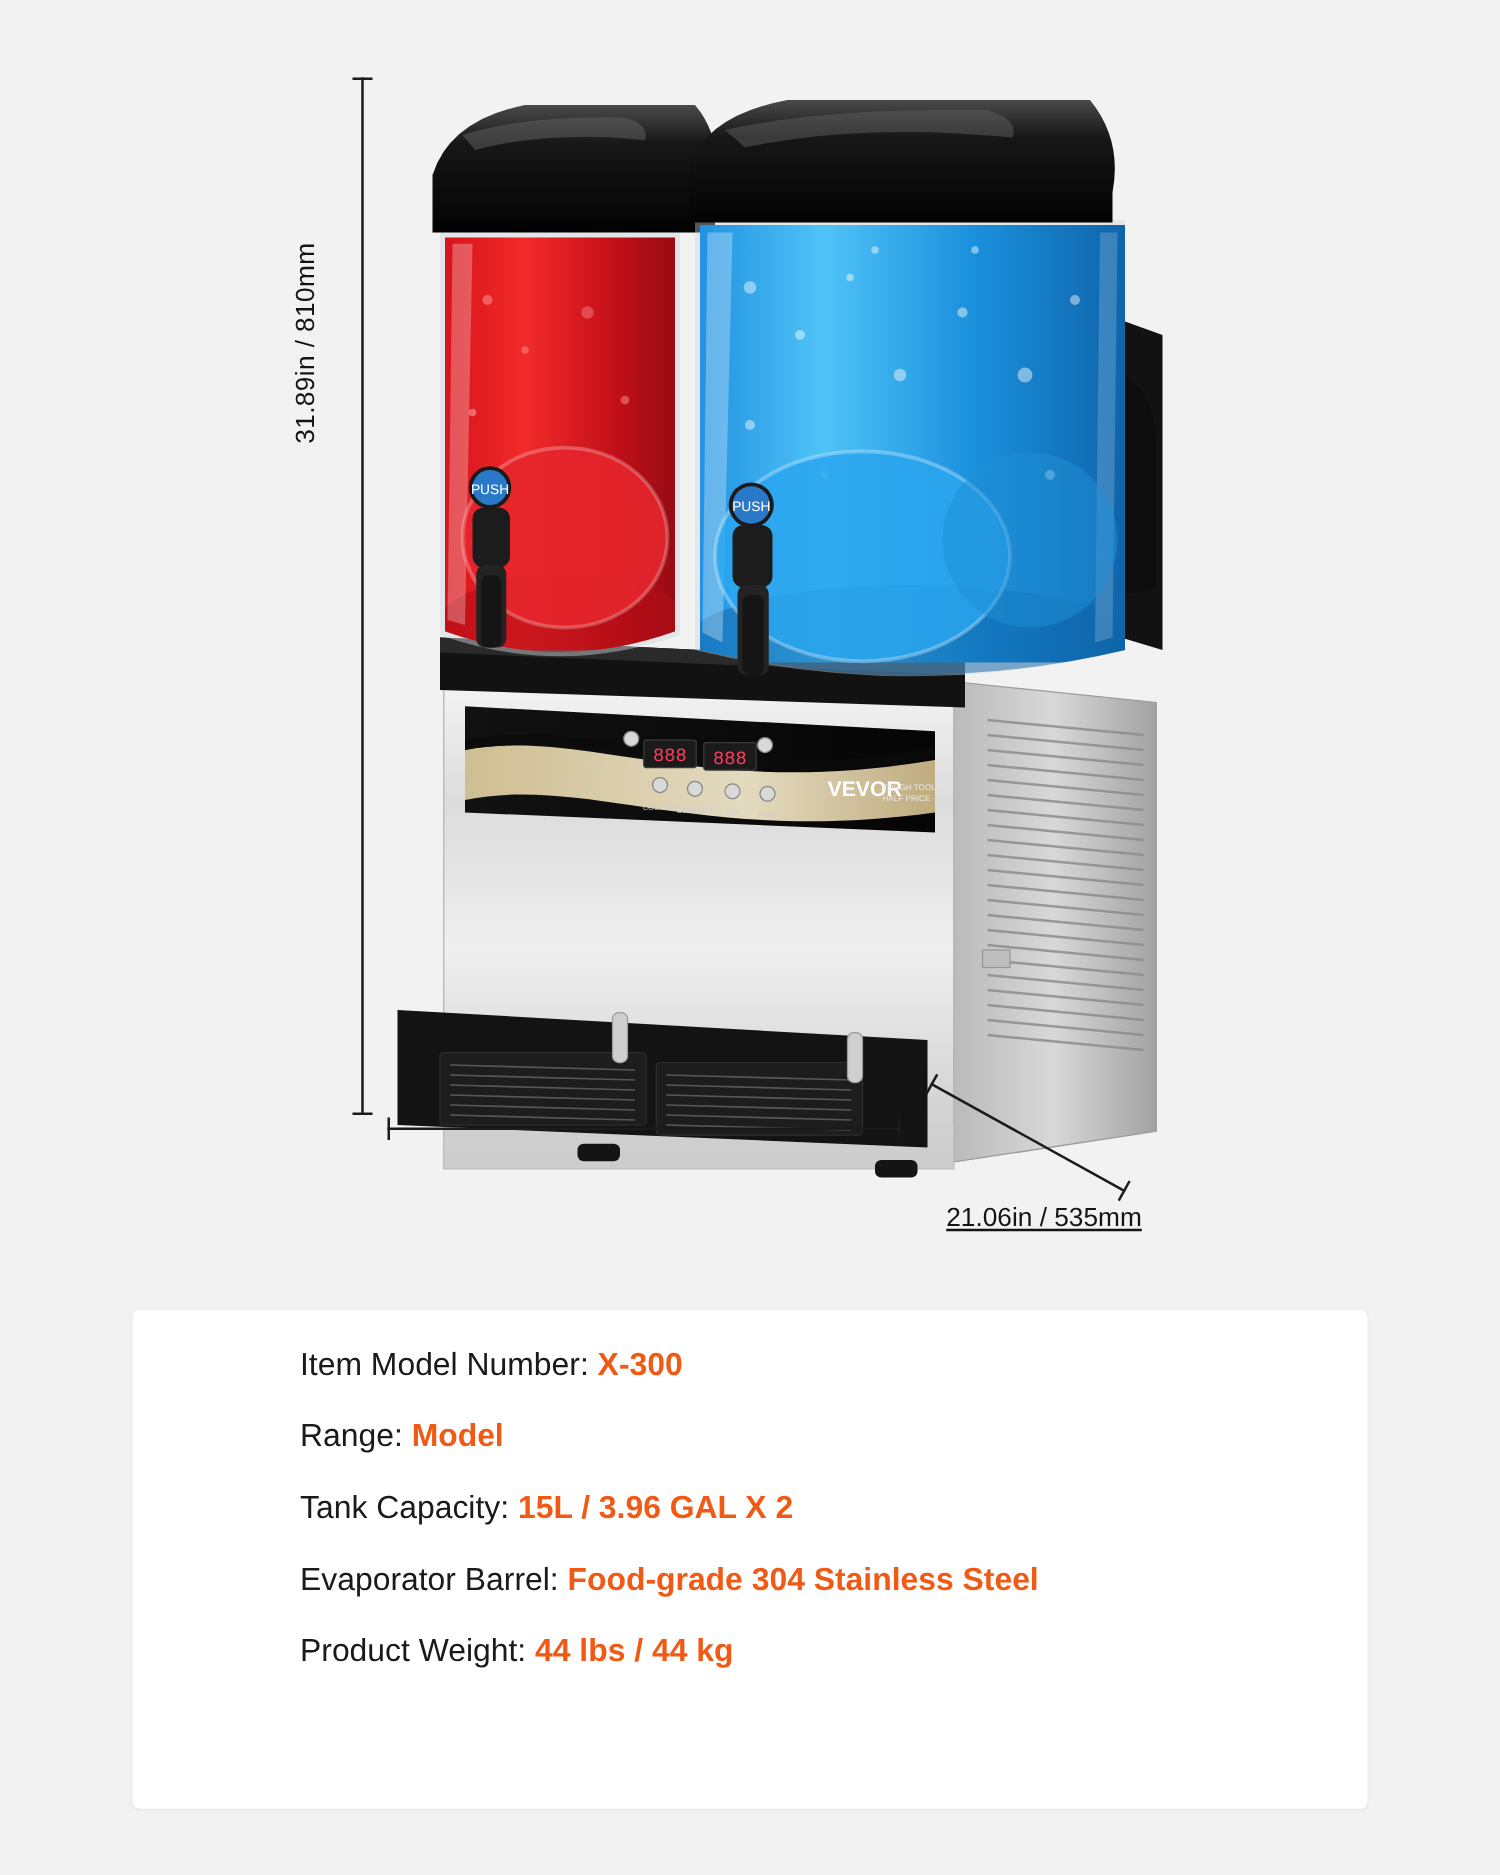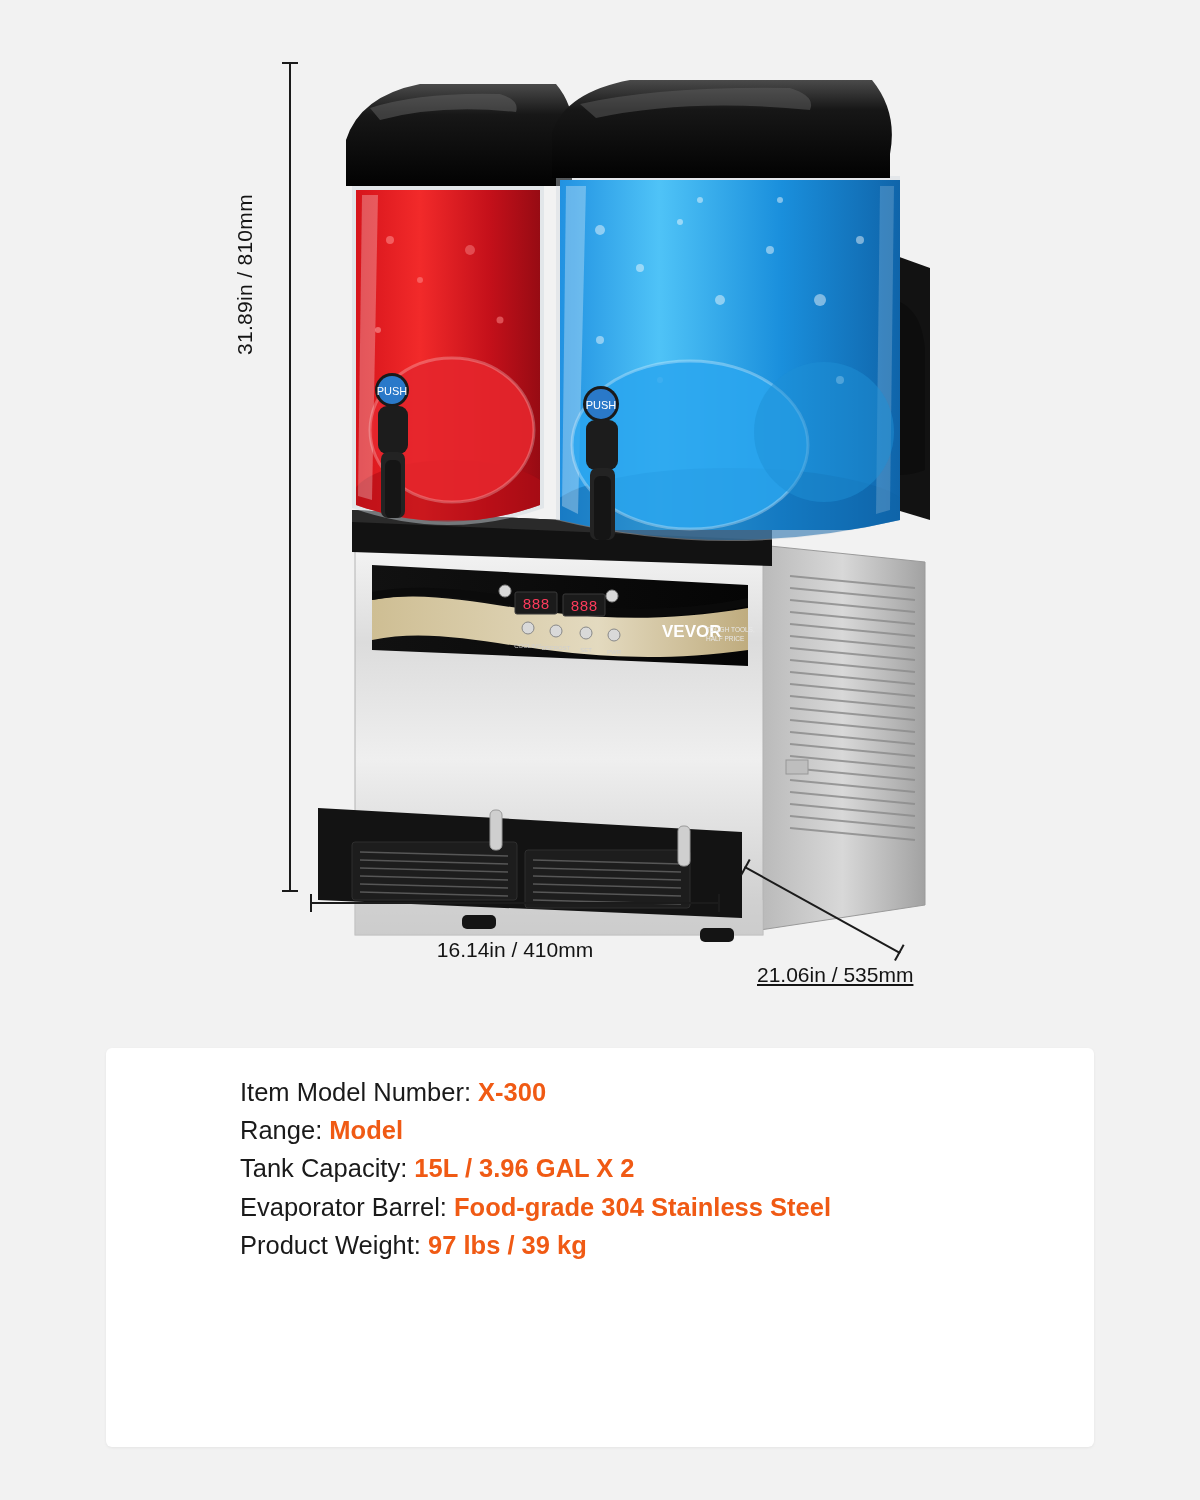--- a/index.html
+++ b/index.html
@@ -116,21 +116,21 @@
     background: #fff;
     border-radius: 6px;
     box-shadow: 0 1px 3px rgba(0,0,0,.06);
     padding: 0;
   }
   .spec-list {
     position: absolute;
     left: 134px; top: 26px;
     display: flex;
     flex-direction: column;
-    gap: 2px;
+    gap: 21px;
   }
   .spec-row {
     font-size: 25.5px;
     color: #1a1a1a;
     line-height: 1.42;
     white-space: nowrap;
   }
   .spec-label { color: #1a1a1a; }
   .spec-value { color: #f05a14; font-weight: bold; }
 </style>
@@ -341,37 +341,36 @@
       <rect x="586" y="420" width="32" height="50" rx="9" fill="#1c1c1c"></rect>
       <rect x="590" y="468" width="25" height="72" rx="7" fill="#232323"></rect>
       <rect x="594" y="476" width="17" height="64" rx="6" fill="#151515"></rect>
     </g>
   </svg>
 
   <div class="dim-vert-line"></div>
   <div class="dim-height-label">31.89in / 810mm</div>
 
   <div class="dim-horiz-line"></div>
-  <div class="dim-width-label">16.14in / 410mm</div>
 
   <div class="dim-depth-line"></div>
   <div class="dim-depth-label">21.06in / 535mm</div>
 </div>
 
 <div class="spec-card">
   <div class="spec-list">
     <div class="spec-row">
       <span class="spec-label">Item Model Number: </span><span class="spec-value">X-300</span>
     </div>
     <div class="spec-row">
       <span class="spec-label">Range: </span><span class="spec-value">Model</span>
     </div>
     <div class="spec-row">
       <span class="spec-label">Tank Capacity: </span><span class="spec-value">15L / 3.96 GAL X 2</span>
     </div>
     <div class="spec-row">
       <span class="spec-label">Evaporator Barrel: </span><span class="spec-value">Food-grade 304 Stainless Steel</span>
     </div>
     <div class="spec-row">
-      <span class="spec-label">Product Weight: </span><span class="spec-value">97 lbs / 39 kg</span>
+      <span class="spec-label">Product Weight: </span><span class="spec-value">44 lbs / 44 kg</span>
     </div>
   </div>
 </div>
 
 </body></html>

